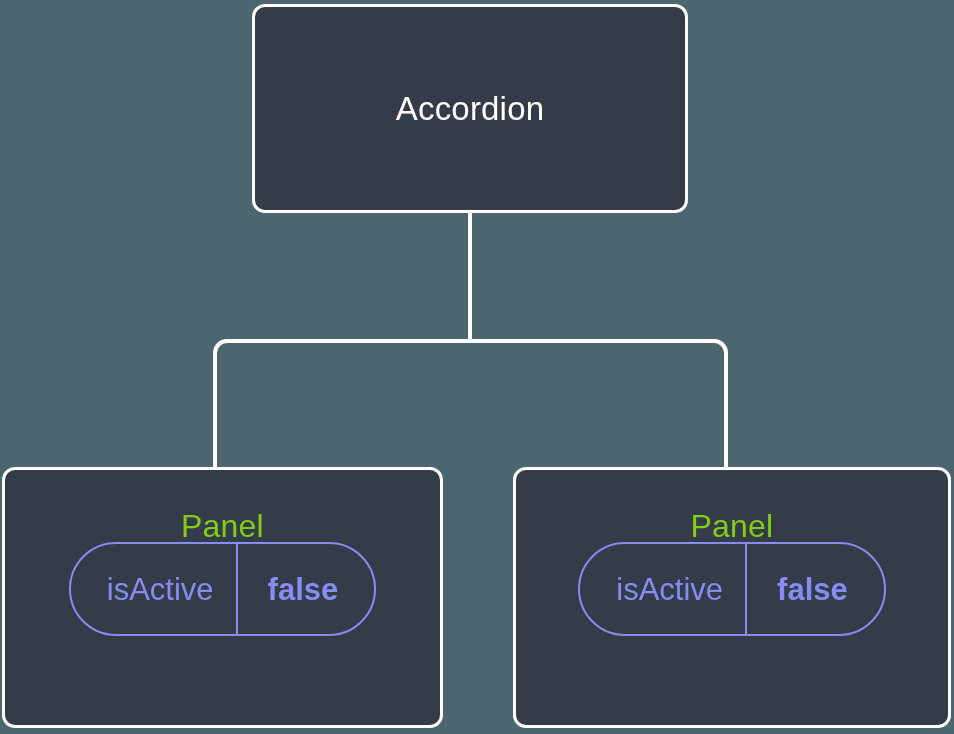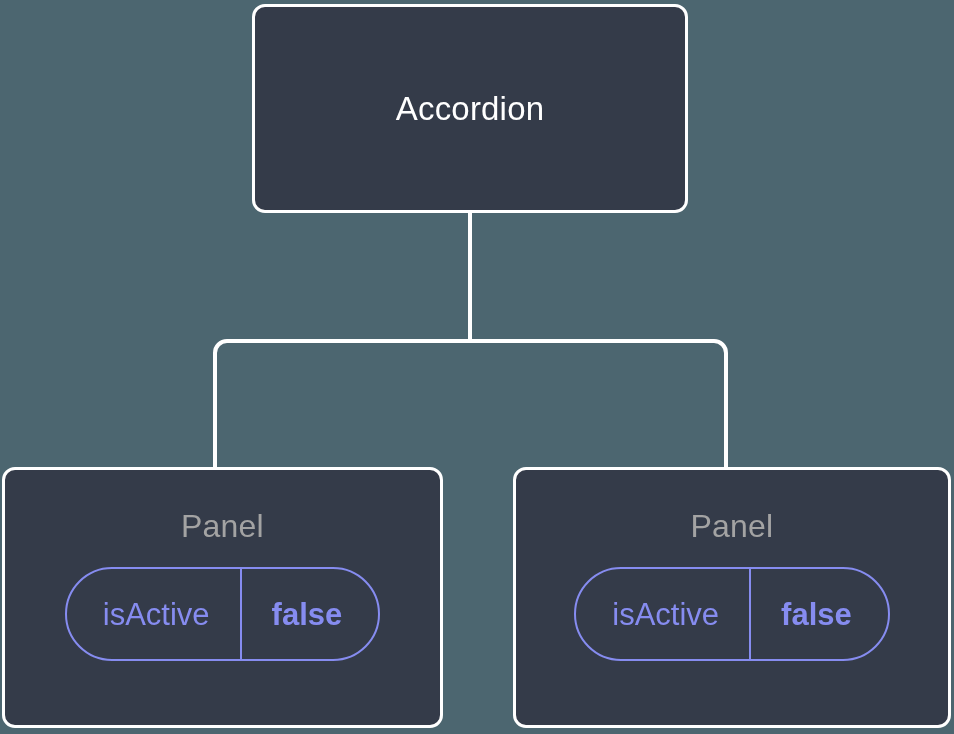--- a/index.html
+++ b/index.html
@@ -66,26 +66,25 @@
   .node-panel {
     top: 467px;
     height: 261px;
     padding-top: 40px;
   }
 
   .node-panel-left  { left: 2px;   width: 441px; }
   .node-panel-right { left: 513px; width: 438px; }
 
   .node-title-panel {
-    color: #a3a3a3;
+    color: #84cc16;
     font-size: 32px;
     font-weight: 400;
     letter-spacing: 0.2px;
     line-height: 1;
-    margin-bottom: 25px;
   }
 
   
   .pill {
     display: flex;
     align-items: stretch;
     height: 94px;
     border: 2px solid #868cf0;
     border-radius: 47px;
     overflow: hidden;
@@ -95,21 +94,21 @@
     display: flex;
     align-items: center;
     justify-content: center;
     color: #868cf0;
     font-size: 31px;
     font-weight: 400;
     line-height: 1;
     white-space: nowrap;
   }
 
-  .pill-key   { padding: 0 30px 0 36px; }
+  .pill-key   { padding: 0 22px 0 36px; }
   .pill-value {
     padding: 0 36px 0 30px;
     border-left: 2px solid #868cf0;
     font-weight: bold;
   }
 </style>
 </head>
 <body>
 
 <div id="canvas">

